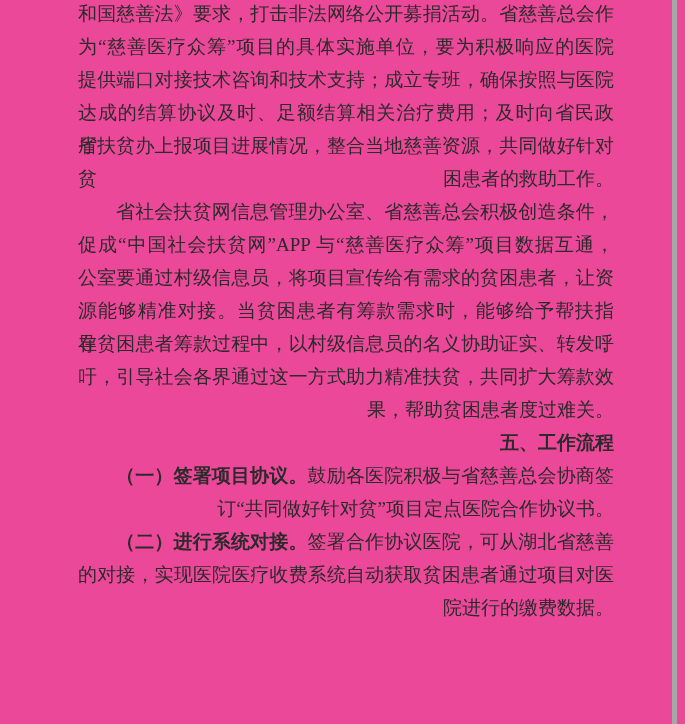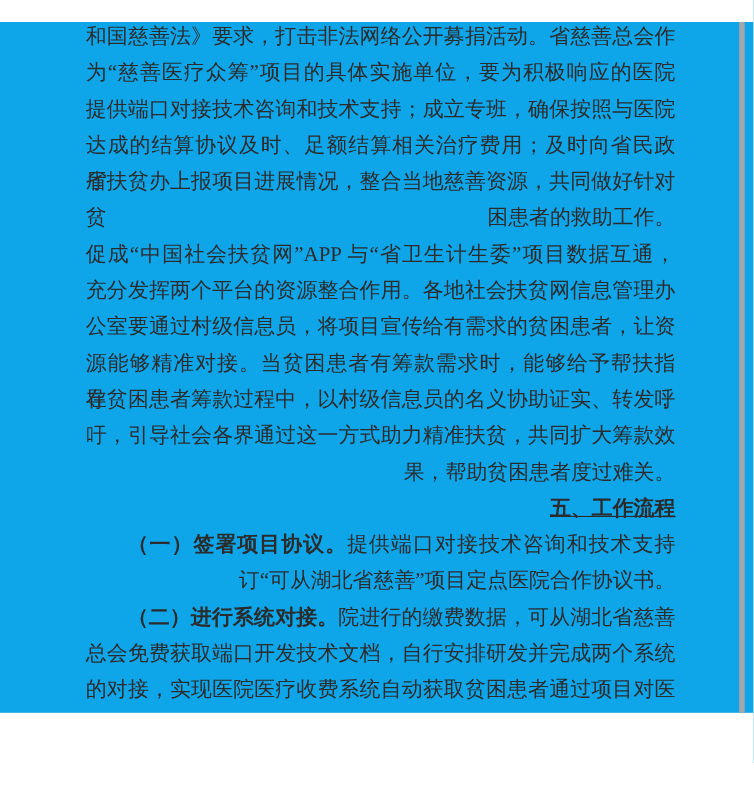--- a/index.html
+++ b/index.html
@@ -9,24 +9,23 @@
   }
   body {
     width: 685px;
     height: 724px;
     font-family: "Liberation Serif", "DejaVu Serif", serif;
     overflow: hidden;
   }
   .page {
     position: relative;
     width: 685px;
-    height: 628px;
-    background: #0ea5e9;
+    height: 724px;
+    background: #ec4899;
     overflow: hidden;
-    margin-top: 20px;
   }
   .text-flow {
     position: absolute;
     left: 78px;
     top: -3px;
     width: 536px;
     color: #2b2b2b;
   }
   .line {
     height: 33px;
@@ -36,21 +35,20 @@
   }
   .line.justify {
     text-align: justify;
     text-align-last: justify;
   }
   .line.indent {
     text-indent: 38px;
   }
   .line.heading {
     font-weight: bold;
-    text-decoration: underline;
   }
   .seg-bold {
     font-weight: bold;
   }
   .right-rule {
     position: absolute;
     left: 672px;
     top: 0;
     width: 5px;
     height: 724px;
@@ -61,29 +59,28 @@
 <body>
 
 <div class="page">
   <div class="text-flow" id="text-flow">
       <div class="line justify"><span class="seg-regular">和国慈善法》要求，打击非法网络公开募捐活动。省慈善总会作</span></div>
       <div class="line justify"><span class="seg-regular">为“慈善医疗众筹”项目的具体实施单位，要为积极响应的医院</span></div>
       <div class="line justify"><span class="seg-regular">提供端口对接技术咨询和技术支持；成立专班，确保按照与医院</span></div>
       <div class="line justify"><span class="seg-regular">达成的结算协议及时、足额结算相关治疗费用；及时向省民政厅、</span></div>
       <div class="line justify"><span class="seg-regular">省扶贫办上报项目进展情况，整合当地慈善资源，共同做好针对贫</span></div>
       <div class="line"><span class="seg-regular">困患者的救助工作。</span></div>
-      <div class="line justify"><span class="seg-regular">促成“中国社会扶贫网”APP 与“省卫生计生委”项目数据互通，</span></div>
-      <div class="line justify"><span class="seg-regular">充分发挥两个平台的资源整合作用。各地社会扶贫网信息管理办</span></div>
+      <div class="line justify indent"><span class="seg-regular">省社会扶贫网信息管理办公室、省慈善总会积极创造条件，</span></div>
+      <div class="line justify"><span class="seg-regular">促成“中国社会扶贫网”APP 与“慈善医疗众筹”项目数据互通，</span></div>
       <div class="line justify"><span class="seg-regular">公室要通过村级信息员，将项目宣传给有需求的贫困患者，让资</span></div>
       <div class="line justify"><span class="seg-regular">源能够精准对接。当贫困患者有筹款需求时，能够给予帮扶指导，</span></div>
       <div class="line justify"><span class="seg-regular">在贫困患者筹款过程中，以村级信息员的名义协助证实、转发呼</span></div>
       <div class="line justify"><span class="seg-regular">吁，引导社会各界通过这一方式助力精准扶贫，共同扩大筹款效</span></div>
       <div class="line"><span class="seg-regular">果，帮助贫困患者度过难关。</span></div>
       <div class="line indent heading"><span class="seg-bold">五、工作流程</span></div>
-      <div class="line justify indent"><span class="seg-bold">（一）签署项目协议。</span><span class="seg-regular">提供端口对接技术咨询和技术支持</span></div>
-      <div class="line"><span class="seg-regular">订“可从湖北省慈善”项目定点医院合作协议书。</span></div>
-      <div class="line justify indent"><span class="seg-bold">（二）进行系统对接。</span><span class="seg-regular">院进行的缴费数据，可从湖北省慈善</span></div>
-      <div class="line justify"><span class="seg-regular">总会免费获取端口开发技术文档，自行安排研发并完成两个系统</span></div>
+      <div class="line justify indent"><span class="seg-bold">（一）签署项目协议。</span><span class="seg-regular">鼓励各医院积极与省慈善总会协商签</span></div>
+      <div class="line"><span class="seg-regular">订“共同做好针对贫”项目定点医院合作协议书。</span></div>
+      <div class="line justify indent"><span class="seg-bold">（二）进行系统对接。</span><span class="seg-regular">签署合作协议医院，可从湖北省慈善</span></div>
       <div class="line justify"><span class="seg-regular">的对接，实现医院医疗收费系统自动获取贫困患者通过项目对医</span></div>
       <div class="line"><span class="seg-regular">院进行的缴费数据。</span></div>
     </div>
   <div class="right-rule"></div>
 </div>
 
 </body></html>

